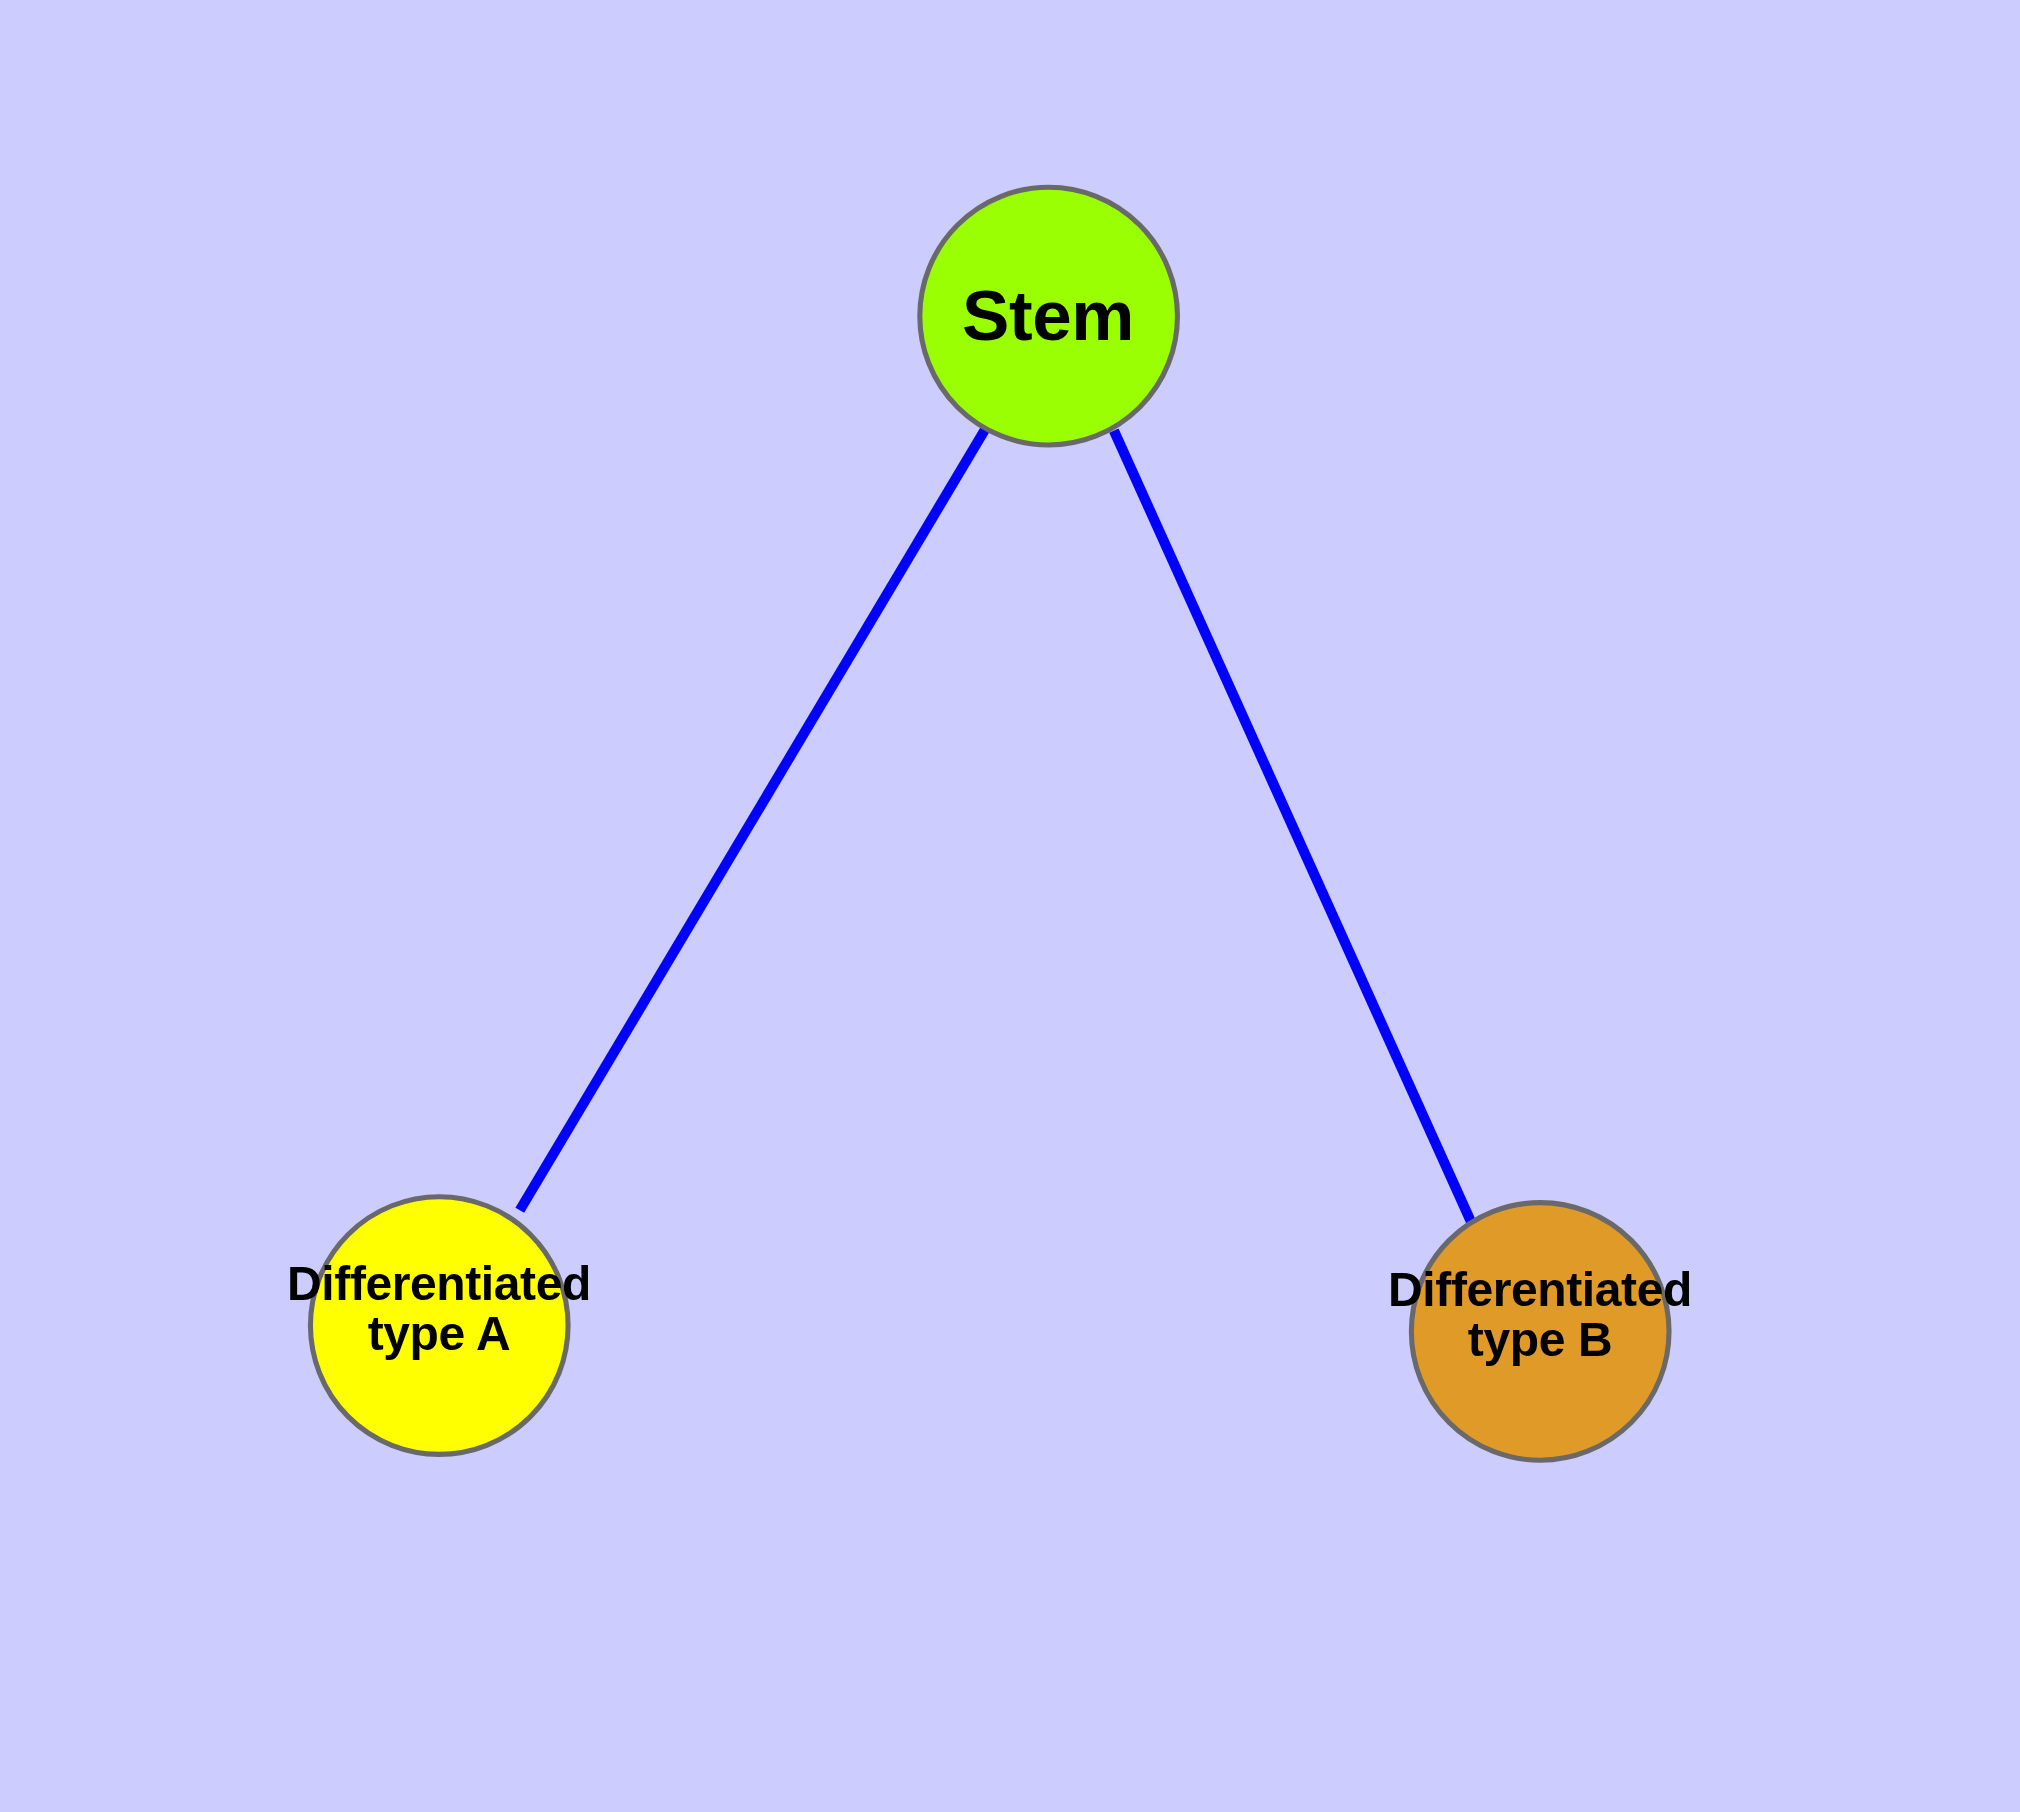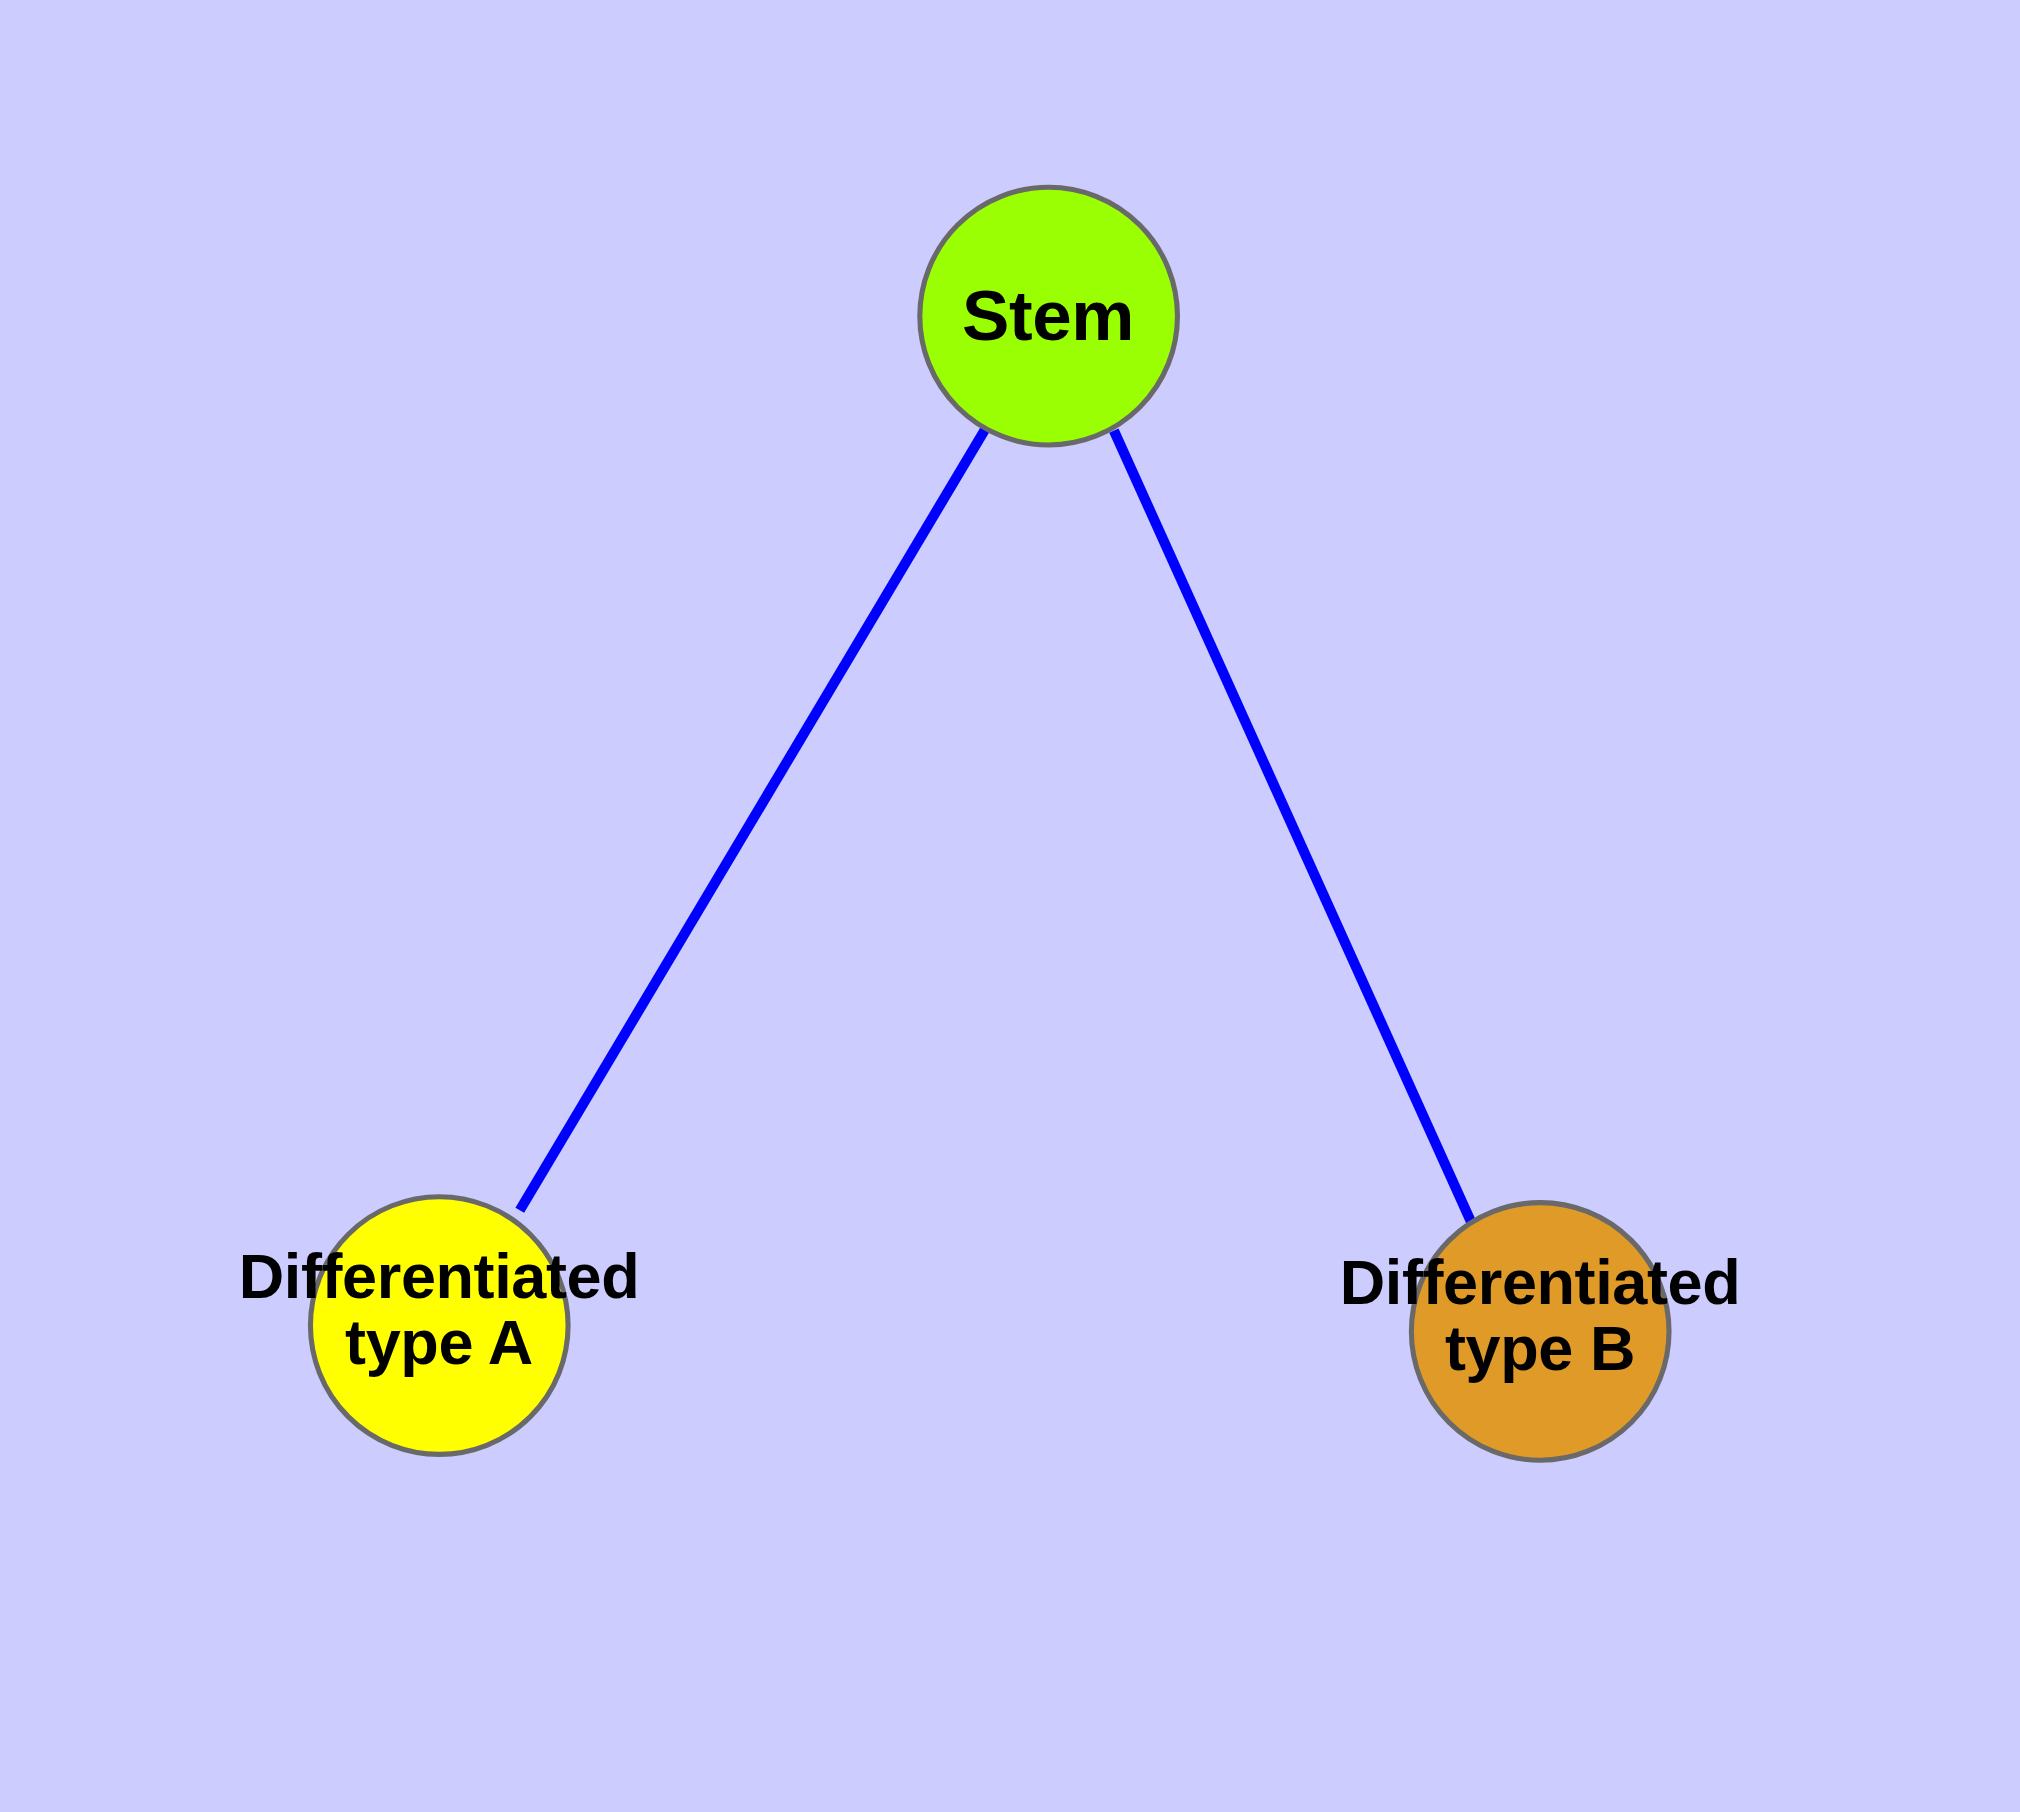--- a/index.html
+++ b/index.html
@@ -41,21 +41,21 @@
     line-height: 1.05;
     white-space: pre;
     letter-spacing: -0.4px;
     transform: translate(-50%, -50%);
     pointer-events: none;
   }
   .label-stem {
     font-size: 71px;
   }
   .label-a, .label-b {
-    font-size: 63px;
+    font-size: 48px;
   }
 </style>
 </head>
 <body>
 
 <div id="stage" style="background: rgb(204, 204, 255);">
 
   <svg id="graph-svg" viewBox="0 0 2384 2138">
     <g>
       <line class="edge-line" x1="1163" y1="505" x2="613" y2="1428" stroke="#0000ff"></line>

